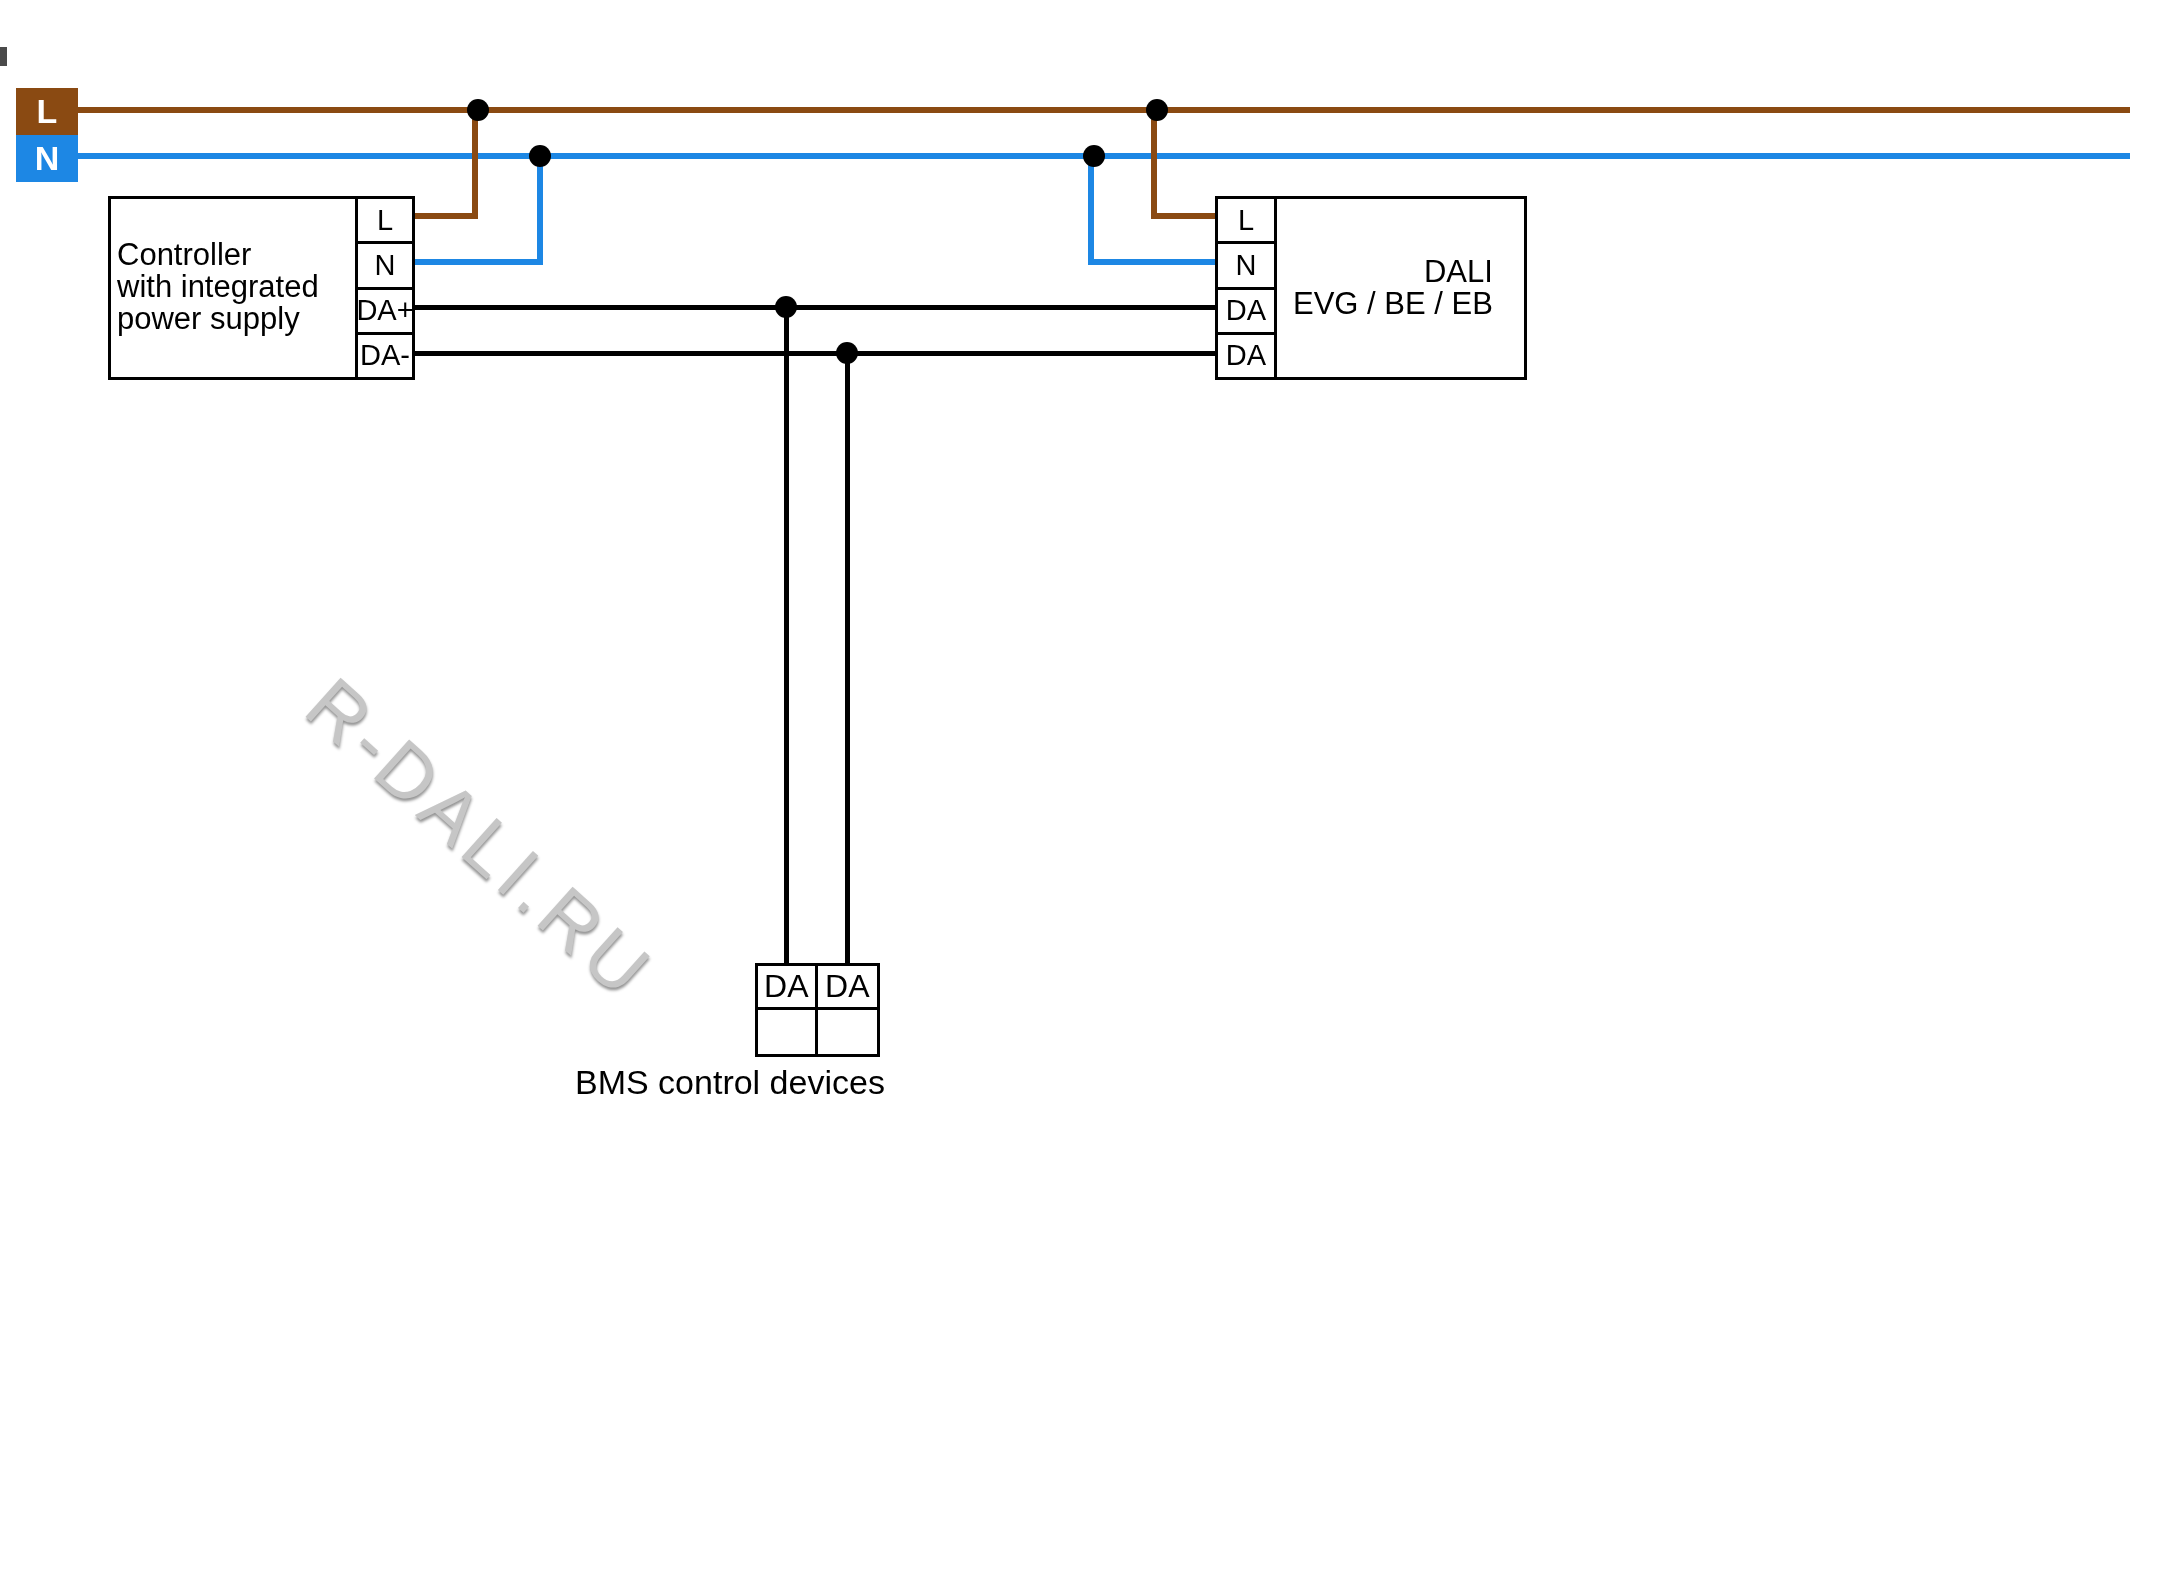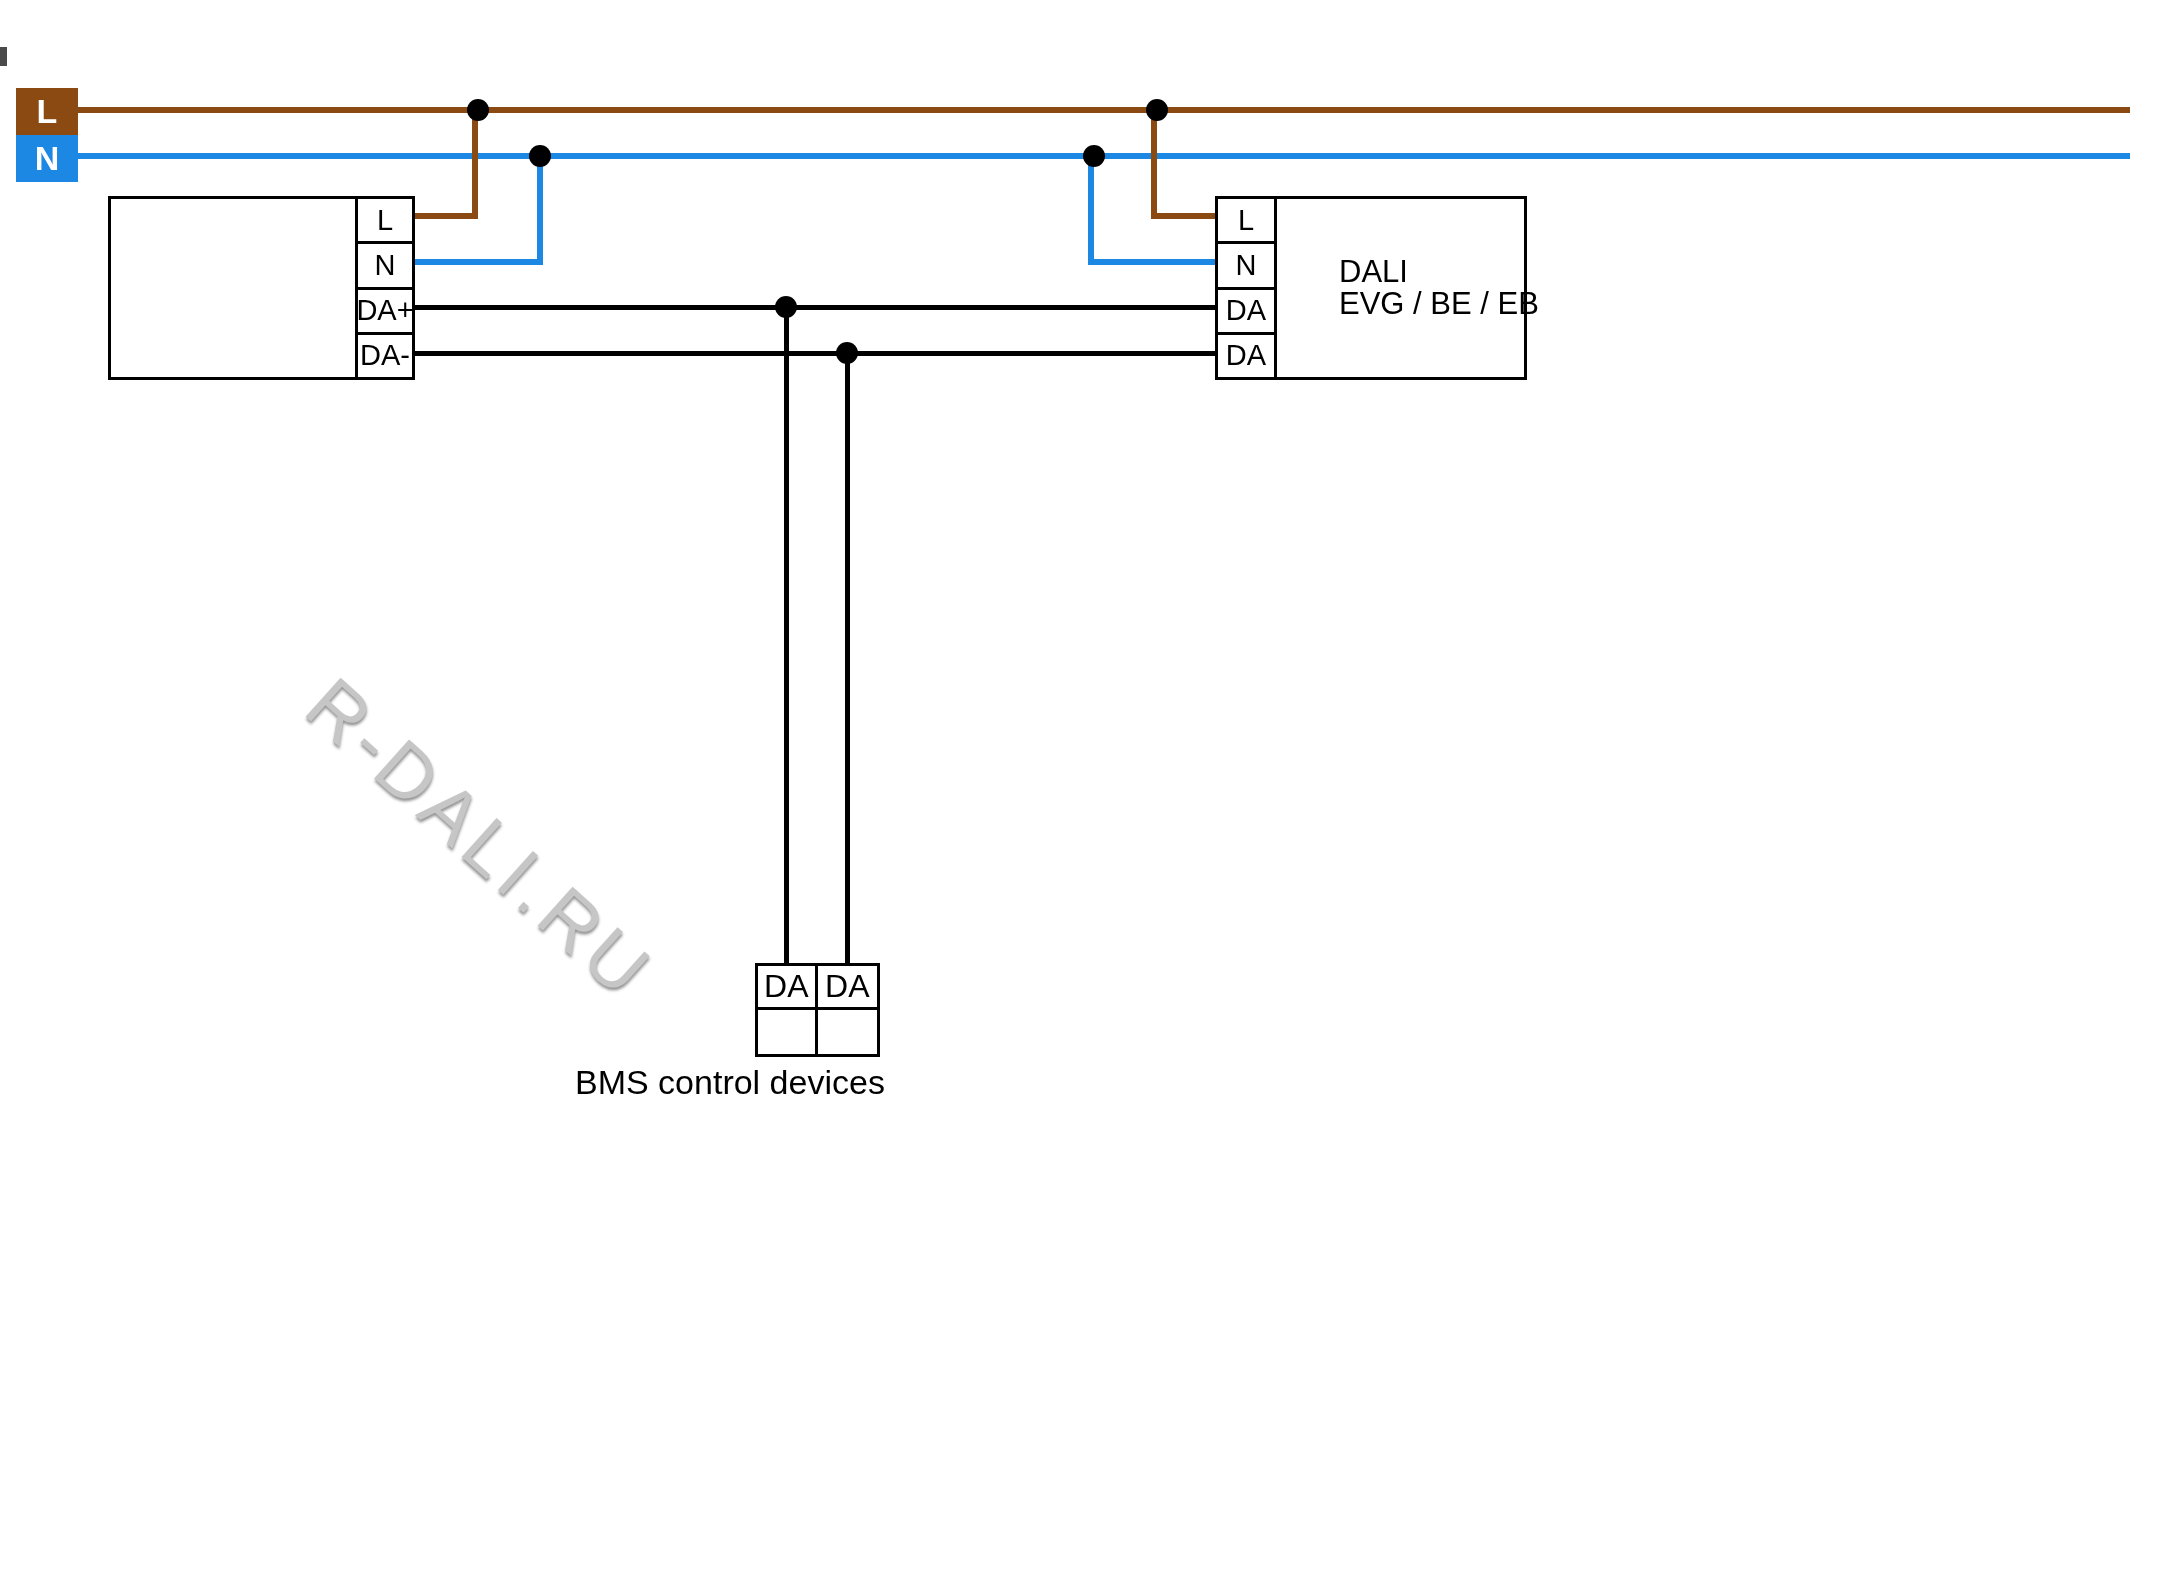--- a/index.html
+++ b/index.html
@@ -148,35 +148,40 @@
   <div class="wire bus" style="left:845px; top:351px; width:5px; height:614px;"></div>
 
   <div class="dot" style="left:467px;  top:99px;"></div>
   <div class="dot" style="left:1146px; top:99px;"></div>
   <div class="dot" style="left:529px;  top:145px;"></div>
   <div class="dot" style="left:1083px; top:145px;"></div>
   <div class="dot" style="left:775px;  top:296px;"></div>
   <div class="dot" style="left:836px;  top:342px;"></div>
 
   <div class="device-box" style="left:108px; top:196px; width:307px; height:184px;"></div>
+  <div class="device-label" style="left:117px; top:239px;">
+    <div>Controller</div>
+    <div>with integrated</div>
+    <div>power supply</div>
+  </div>
   <div class="terminal-col" style="left:355px; top:196px; width:60px; height:184px;">
     <div class="terminal-cell">L</div>
     <div class="terminal-cell">N</div>
     <div class="terminal-cell">DA+</div>
     <div class="terminal-cell">DA-</div>
   </div>
 
   <div class="device-box" style="left:1215px; top:196px; width:312px; height:184px;"></div>
   <div class="terminal-col" style="left:1215px; top:196px; width:62px; height:184px;">
     <div class="terminal-cell">L</div>
     <div class="terminal-cell">N</div>
     <div class="terminal-cell">DA</div>
     <div class="terminal-cell">DA</div>
   </div>
-  <div class="device-label" style="left:1339px; top:256px;">
+  <div class="device-label" style="left:1293px; top:256px;text-align:right;">
     <div>DALI</div>
     <div>EVG / BE / EB</div>
   </div>
 
   <div class="bms-box" style="left:755px; top:963px; width:125px; height:94px;">
     <div class="bms-cell">DA</div>
     <div class="bms-cell">DA</div>
     <div class="bms-cell"></div>
     <div class="bms-cell"></div>
   </div>

